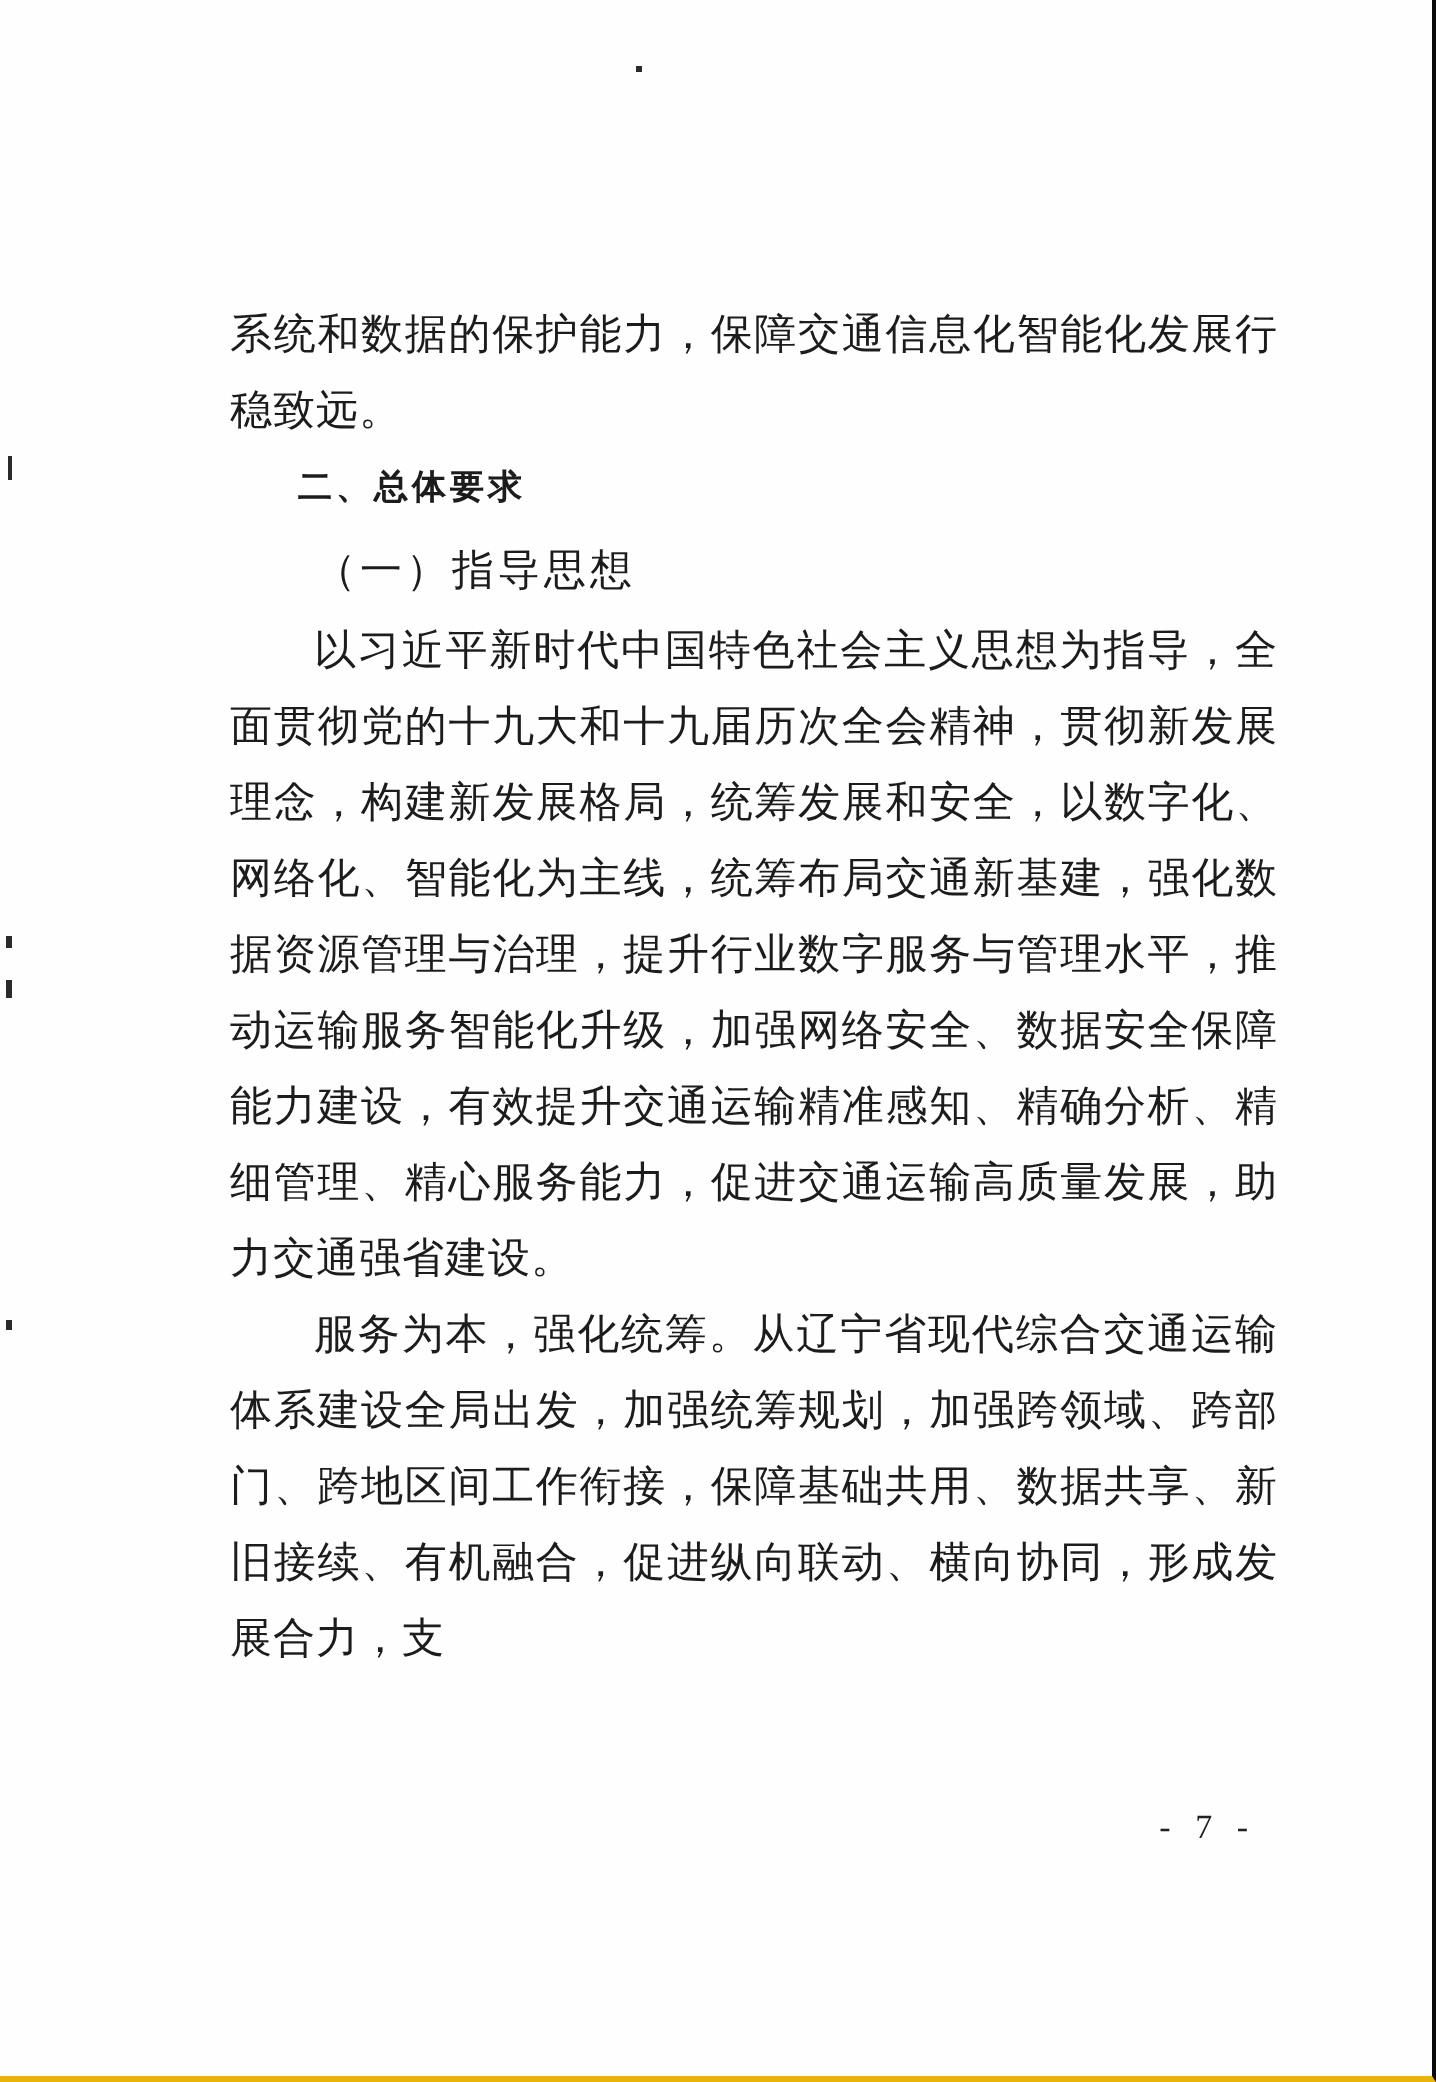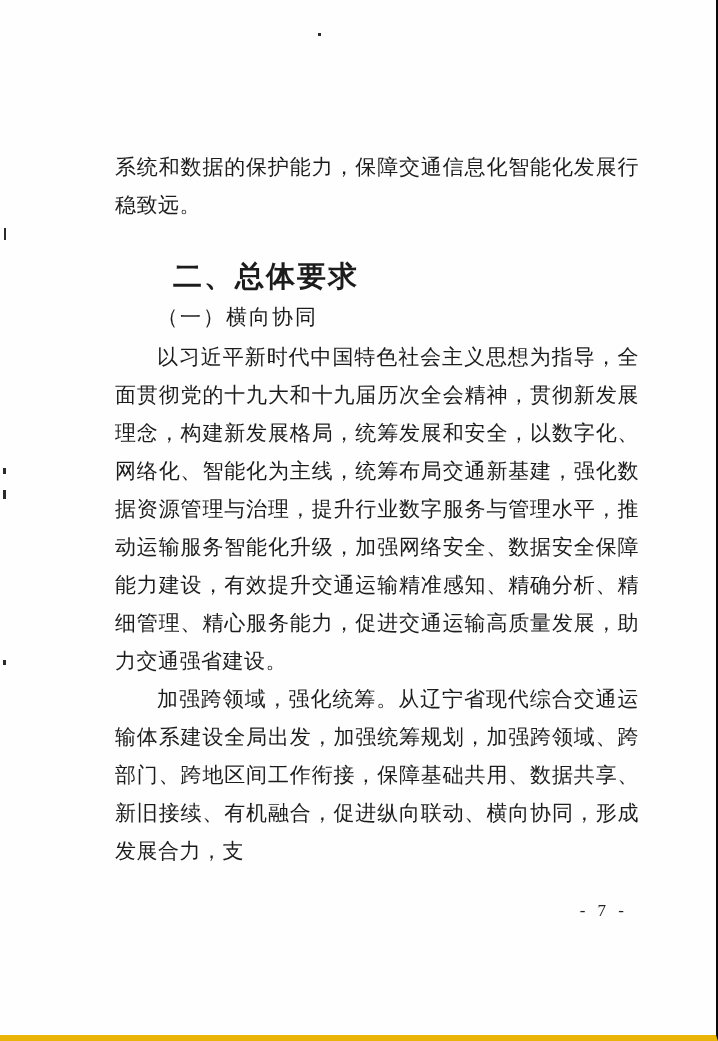--- a/index.html
+++ b/index.html
@@ -8,21 +8,21 @@
     background: #ffffff;
   }
   .page {
     position: relative;
     width: 718px;
     height: 1041px;
     background: #fefefe;
     overflow: hidden;
     box-sizing: border-box;
     border-right: 2px solid #0a0a0a;   
-    border-bottom: 6px solid #eab308;  
+    border-bottom: 3px solid #eab308;  
     font-family: "Liberation Serif", "DejaVu Serif", serif;
     color: #1c1c1c;
   }
   .text-block {
     position: absolute;
     left: 115px;
     top: 148px;
     width: 524px;
   }
   p, h2, h3 {
@@ -34,27 +34,26 @@
     font-size: 21px;
     line-height: 38px;
     letter-spacing: 0.5px;
     text-align: justify;
     text-indent: 2em;
   }
   .body.no-indent {
     text-indent: 0;
   }
   .heading-1 {
-    font-size: 29px;
+    font-size: 17px;
     line-height: 40px;
     font-weight: bold;
     text-indent: 2em;
     letter-spacing: 2px;
     font-family: "Liberation Sans", "DejaVu Sans", sans-serif;
-    margin-top: 32px;
   }
   .heading-2 {
     font-size: 21px;
     line-height: 42px;
     text-indent: 2em;
     letter-spacing: 2px;
     font-style: normal;
   }
   .lead {
     letter-spacing: 0.5px;
@@ -89,25 +88,25 @@
   <div class="speck speck-margin-2"></div>
   <div class="speck speck-margin-3"></div>
   <div class="speck speck-margin-4"></div>
 
   <div class="text-block">
 
     <p class="body no-indent">系统和数据的保护能力，保障交通信息化智能化发展行稳致远。</p>
 
     <h2 class="heading-1">二、总体要求</h2>
 
-    <h3 class="heading-2">（一）横向协同</h3>
+    <h3 class="heading-2">（一）指导思想</h3>
 
     <p class="body">以习近平新时代中国特色社会主义思想为指导，全面贯彻党的十九大和十九届历次全会精神，贯彻新发展理念，构建新发展格局，统筹发展和安全，以数字化、网络化、智能化为主线，统筹布局交通新基建，强化数据资源管理与治理，提升行业数字服务与管理水平，推动运输服务智能化升级，加强网络安全、数据安全保障能力建设，有效提升交通运输精准感知、精确分析、精细管理、精心服务能力，促进交通运输高质量发展，助力交通强省建设。</p>
 
 
 
-    <p class="body"><span class="lead">加强跨领域，强化统筹。</span><span>从辽宁省现代综合交通运输体系建设全局出发，加强统筹规划，加强跨领域、跨部门、跨地区间工作衔接，保障基础共用、数据共享、新旧接续、有机融合，促进纵向联动、横向协同，形成发展合力，支</span></p>
+    <p class="body"><span class="lead">服务为本，强化统筹。</span><span>从辽宁省现代综合交通运输体系建设全局出发，加强统筹规划，加强跨领域、跨部门、跨地区间工作衔接，保障基础共用、数据共享、新旧接续、有机融合，促进纵向联动、横向协同，形成发展合力，支</span></p>
 
   </div>
 
   <div class="page-number">- 7 -</div>
 
 </div>
 
 </body></html>

